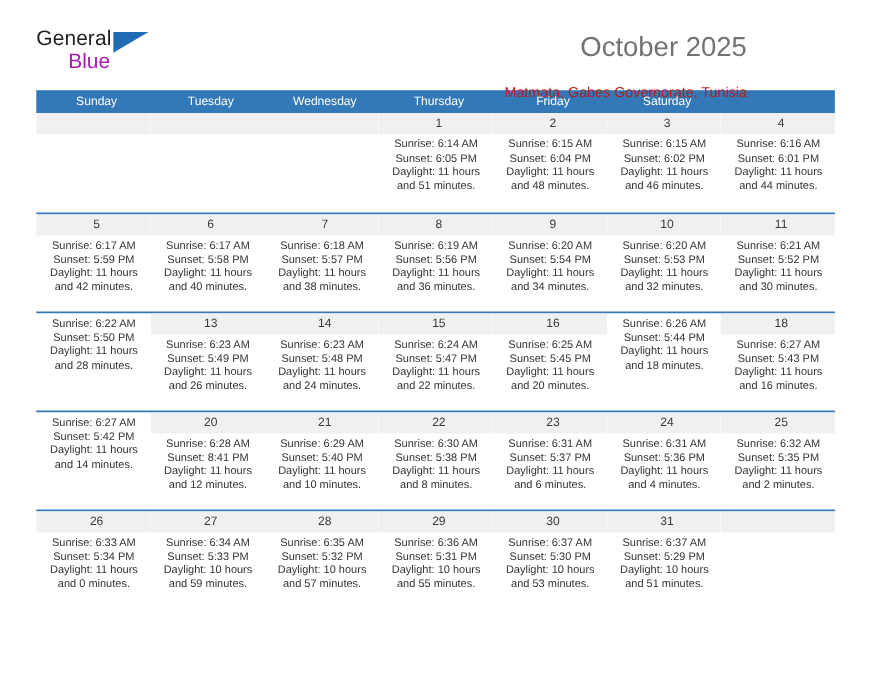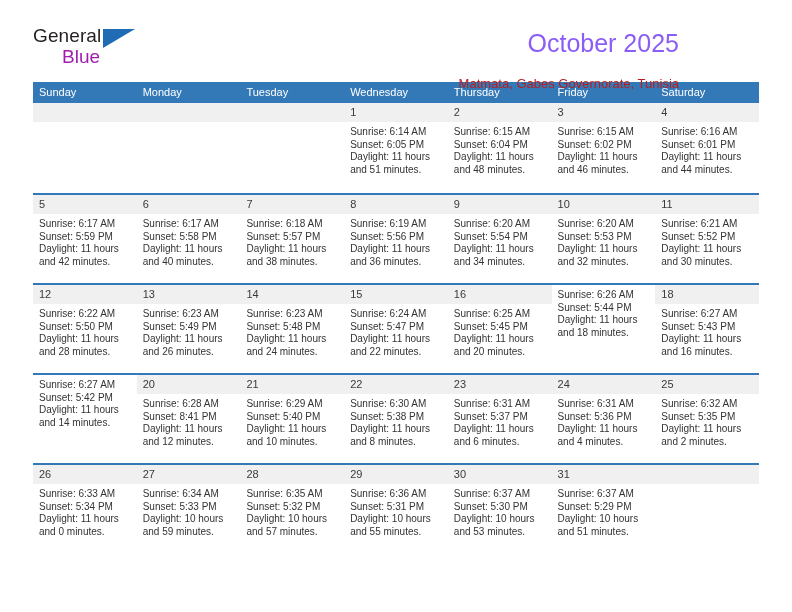--- a/index.html
+++ b/index.html
@@ -43,33 +43,33 @@
   .logo-blue {
     font-size: 19px;
     color: #a21caf;
     line-height: 20px;
     margin-left: 29px;
     margin-top: 1px;
   }
   .titles { text-align: right; padding-top: 2px; }
   .cal-title {
     font-size: 25px;
-    color: #8b5cf6;
+    color: #737373;
     font-weight: normal;
     line-height: 30px;
   }
   .cal-sub {
     font-size: 13px;
     color: #b91c1c;
     margin-top: 18px;
     line-height: 16px;
   }
 
   
-  .calendar { width: 726px; margin-top: 8px; }
+  .calendar { width: 726px; margin-top: 8px; text-align: center; }
   .weekdays {
     display: grid;
     grid-template-columns: repeat(7, 1fr);
     background: #3479b7;
     height: 21px;
   }
   .weekday {
     color: #ffffff;
     font-size: 11px;
     line-height: 21px;
@@ -120,21 +120,20 @@
     </div>
     <div class="titles">
       <div class="cal-title">October 2025</div>
       <div class="cal-sub">Matmata, Gabes Governorate, Tunisia</div>
     </div>
   </div>
 
   <div class="calendar">
     <div class="weekdays" id="weekday-row">
         <div class="weekday">Sunday</div>
-        <div class="weekday">Monday</div>
         <div class="weekday">Tuesday</div>
         <div class="weekday">Wednesday</div>
         <div class="weekday">Thursday</div>
         <div class="weekday">Friday</div>
         <div class="weekday">Saturday</div>
       </div>
     <div id="weeks-container">
         <div class="week first">
           <div class="cell empty">
             <div class="datestrip"></div>
@@ -264,23 +263,20 @@
             <div class="detail">
               <div>Sunrise: 6:21 AM</div>
               <div>Sunset: 5:52 PM</div>
               <div>Daylight: 11 hours</div>
               <div>and 30 minutes.</div>
             </div>
           </div>
         </div>
         <div class="week">
           <div class="cell">
-            <div class="datestrip">
-              <div class="daynum">12</div>
-            </div>
             <div class="detail">
               <div>Sunrise: 6:22 AM</div>
               <div>Sunset: 5:50 PM</div>
               <div>Daylight: 11 hours</div>
               <div>and 28 minutes.</div>
             </div>
           </div>
           <div class="cell">
             <div class="datestrip">
               <div class="daynum">13</div>

